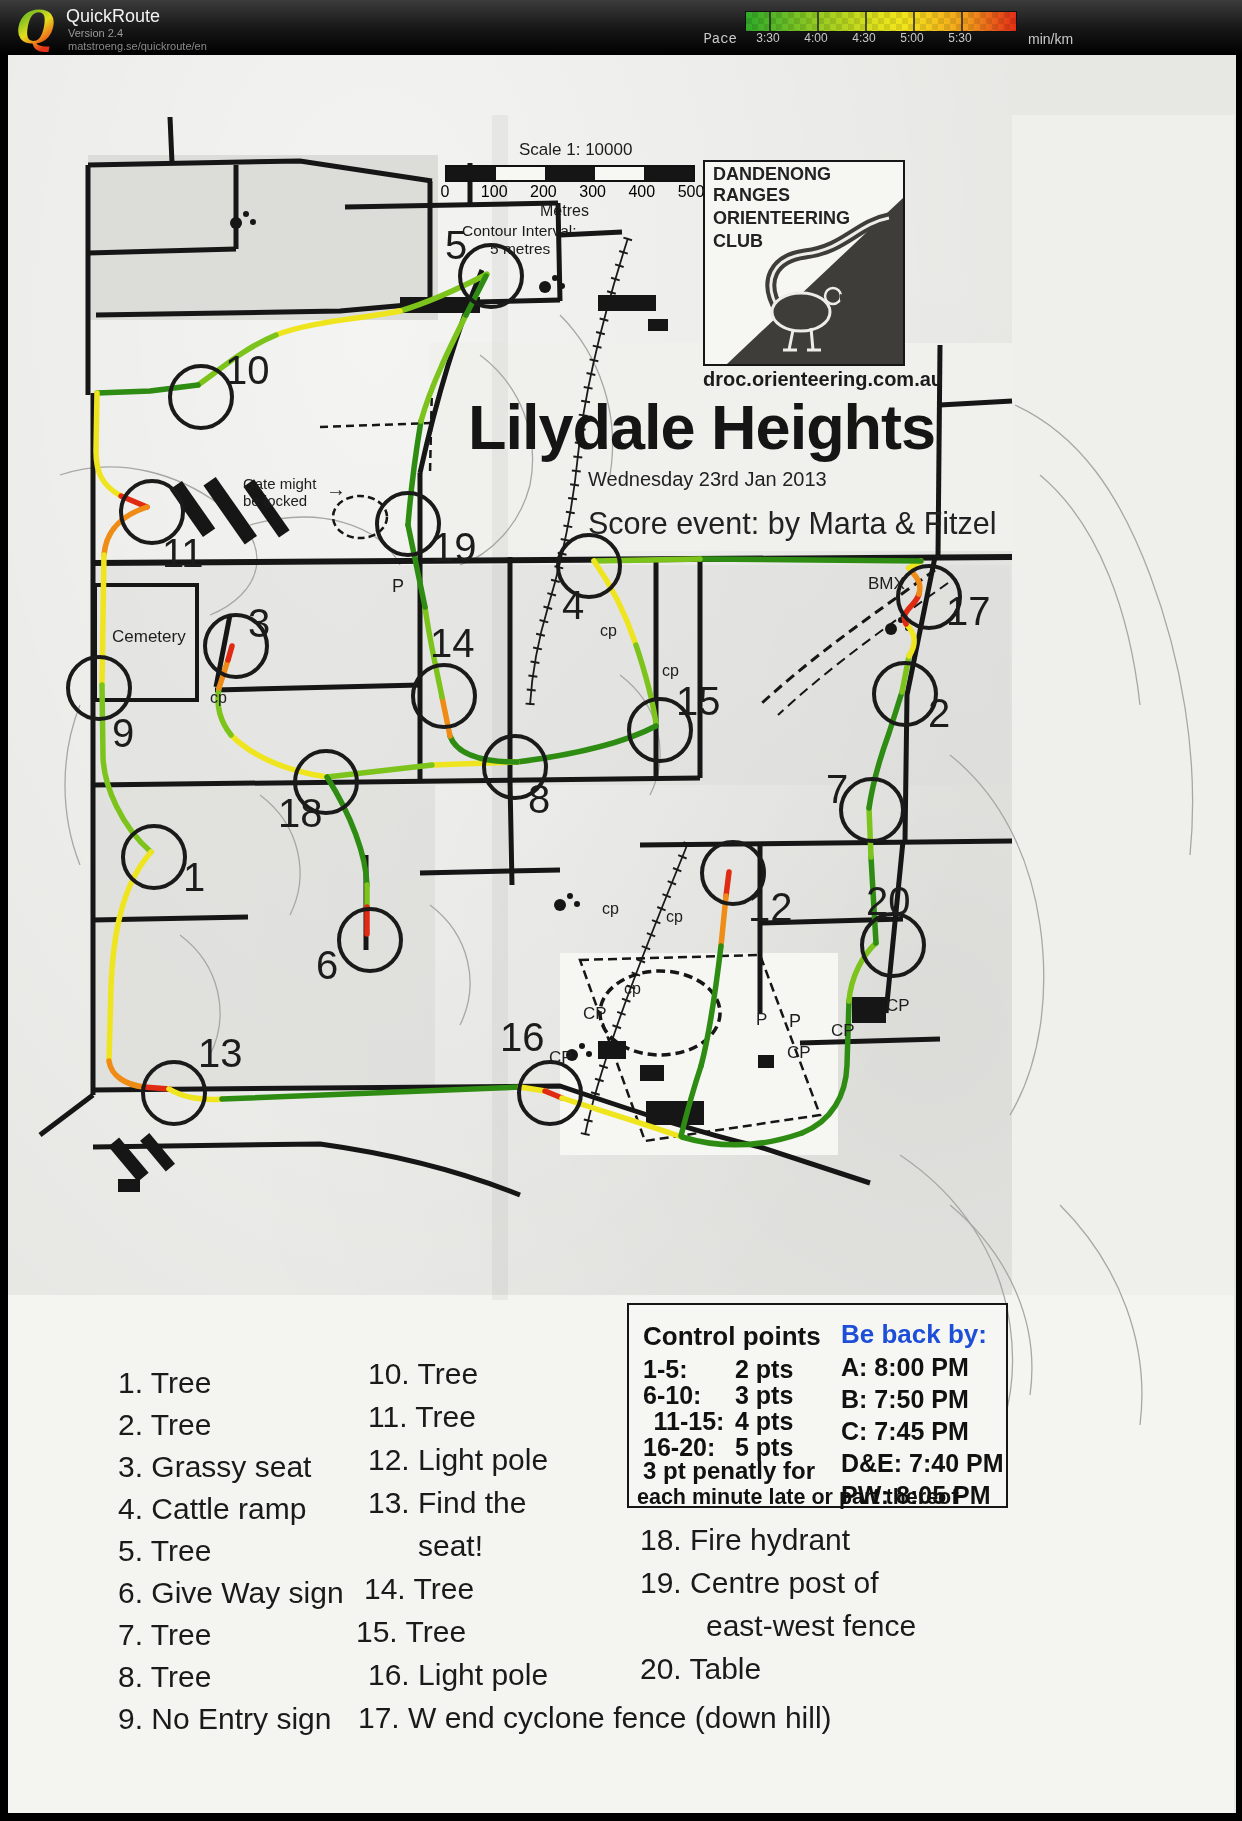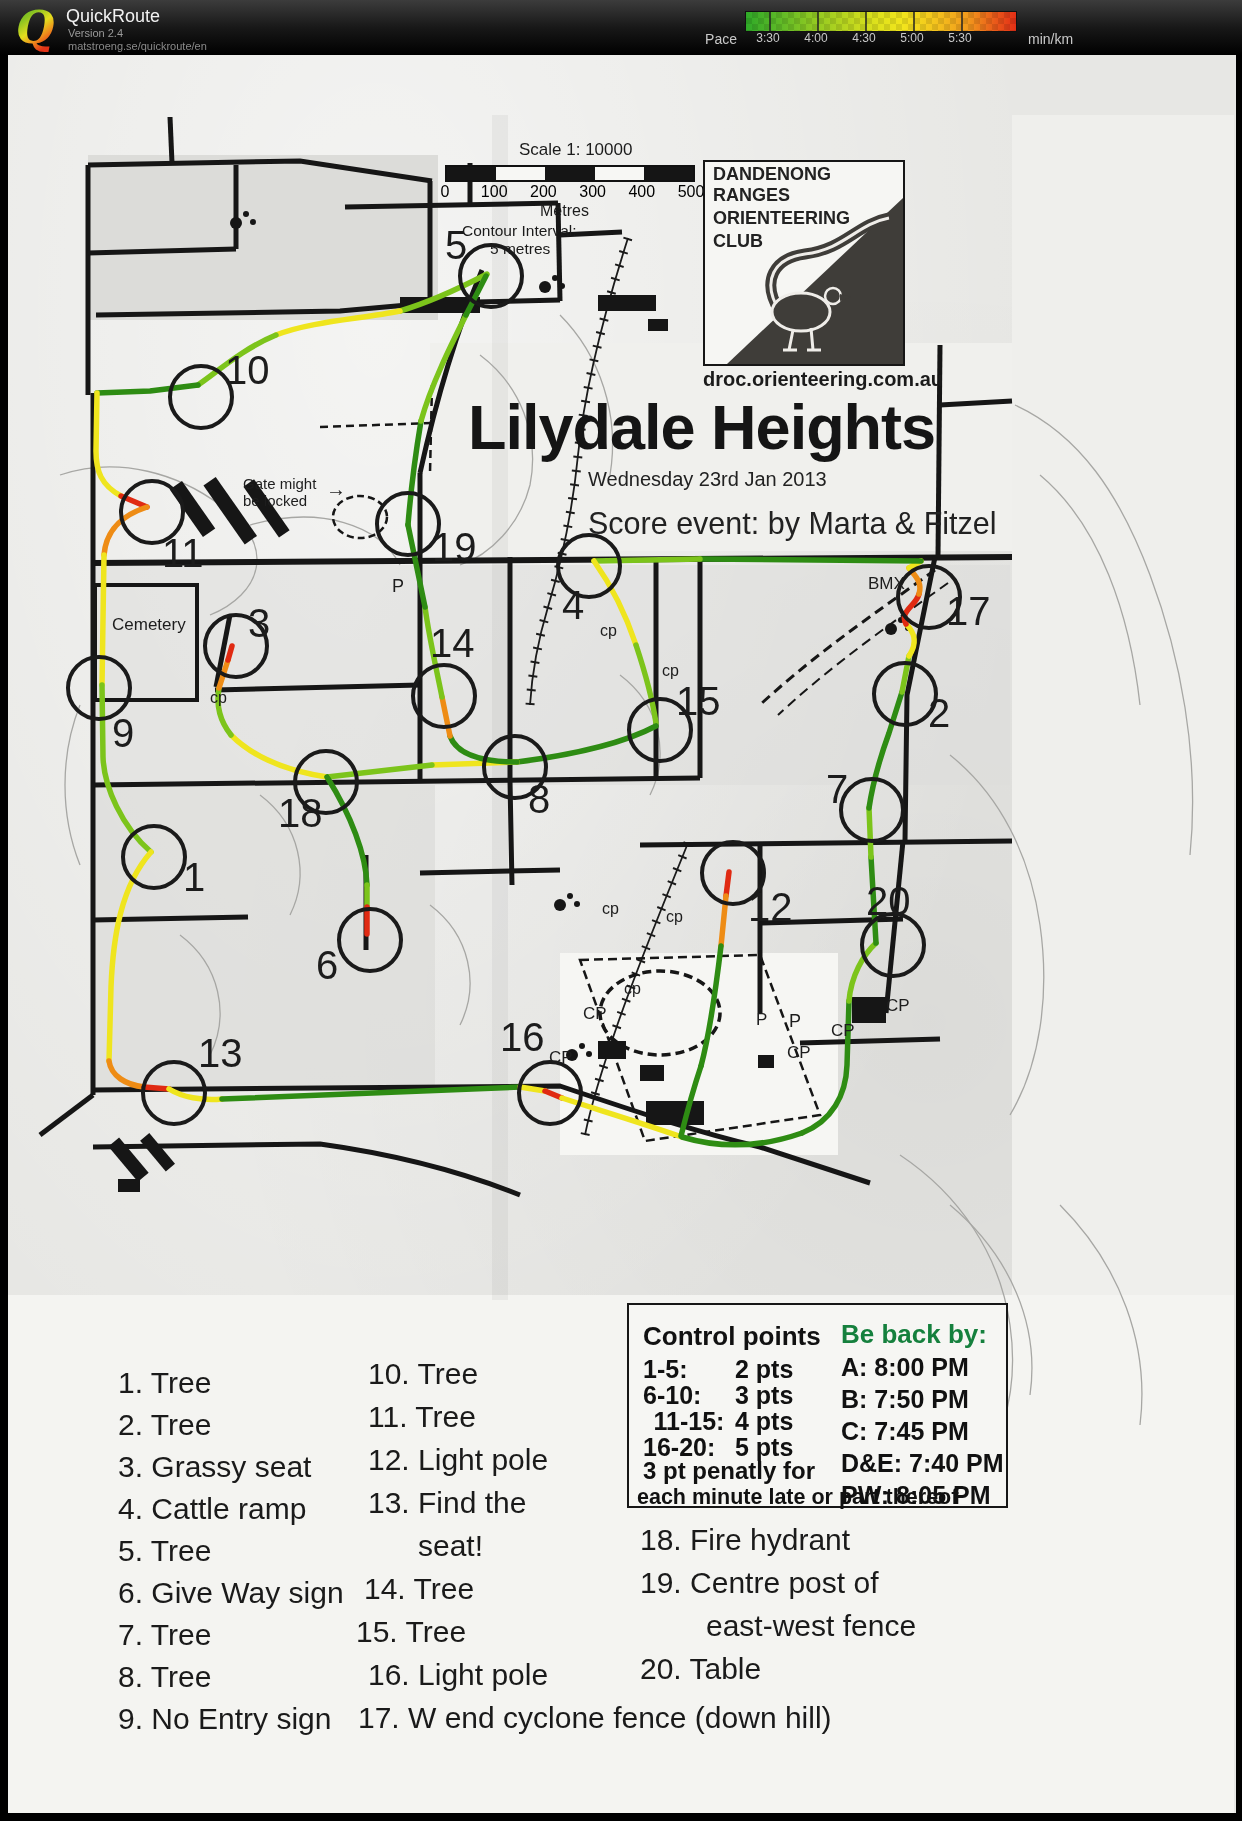--- a/index.html
+++ b/index.html
@@ -13,21 +13,21 @@
   .hver{position:absolute;left:68px;top:27px;font-size:11px;color:#9a9a9a;}
   .hurl{position:absolute;left:68px;top:40px;font-size:11px;color:#8a8a8a;}
   #pace-wrap{position:absolute;left:682px;top:0;width:560px;height:55px;}
   #pace-bar{position:absolute;left:63px;top:11px;width:270px;height:19px;border:1px solid #111;
     background-image:
       linear-gradient(45deg, rgba(0,0,0,.10) 25%, transparent 25%, transparent 75%, rgba(0,0,0,.10) 75%),
       linear-gradient(45deg, rgba(0,0,0,.10) 25%, transparent 25%, transparent 75%, rgba(0,0,0,.10) 75%),
       linear-gradient(90deg,#2faa28 0%,#5cb927 12%,#8cc822 24%,#b5d41f 36%,#dde11c 48%,#f2e51c 58%,#f4c41d 70%,#f29a1c 82%,#ea5b1a 92%,#e42f16 100%);
     background-size:12px 12px,12px 12px,100% 100%;background-position:0 0,6px 6px,0 0;}
   .bar-tick{position:absolute;top:0;width:2px;height:100%;background:#222;opacity:.75;}
-  .pace-label{position:absolute;left:4px;top:31px;width:51px;text-align:right;font-size:14px;color:#c9c9c9;}
+  .pace-label{position:absolute;left:4px;top:31px;width:51px;text-align:right;font-size:14px;color:#c9c9c9;font-family:Liberation Mono, monospace;}
   .pace-tick{position:absolute;top:31px;width:44px;text-align:center;font-size:12px;color:#c9c9c9;}
   .pace-unit{position:absolute;left:346px;top:31px;font-size:14px;color:#c9c9c9;}
   
   #stage{position:absolute;left:0;top:55px;width:1242px;height:1766px;}
   #paper{position:absolute;left:8px;top:0;width:1228px;height:1758px;background:
      radial-gradient(ellipse at 30% 15%, rgba(255,255,255,.55), transparent 55%),
      radial-gradient(ellipse at 75% 55%, rgba(0,0,0,.05), transparent 55%),#e7e7e4;}
   #map-svg{position:absolute;left:0;top:0;width:1242px;height:1766px;}
   .st{stroke:#161616;stroke-width:5;fill:none;}
   .ct{stroke:#a7a7a4;stroke-width:1.3;fill:none;}
@@ -47,21 +47,21 @@
   .map-event{left:588px;top:451px;font-size:30.5px;color:#222;white-space:nowrap;}
   .ctrl-circle{position:absolute;width:58px;height:58px;border:4px solid #1a1a1a;border-radius:50%;}
   .ctrl-num{position:absolute;font-size:40px;color:#1c1c1c;}
   .map-label{position:absolute;color:#1d1d1d;white-space:nowrap;}
   #pts-box{position:absolute;left:627px;top:1248px;width:377px;height:201px;border:2.5px solid #161616;background:#f6f6f3;}
   .pts-title{position:absolute;left:14px;top:16px;font-size:26px;font-weight:700;color:#111;}
   .pts-row{position:absolute;left:14px;font-size:25px;font-weight:700;color:#111;}
   .pts-range{display:inline-block;width:92px;}
   .pts-pen1{position:absolute;left:14px;top:152px;font-size:24px;font-weight:700;color:#111;}
   .pts-pen2{position:absolute;left:8px;top:180px;font-size:21.5px;font-weight:700;color:#111;white-space:nowrap;}
-  .back-title{position:absolute;left:212px;top:14px;font-size:26px;font-weight:700;color:#15803d;}
+  .back-title{position:absolute;left:212px;top:14px;font-size:26px;font-weight:700;color:#1d4ed8;}
   .back-row{position:absolute;left:212px;font-size:25px;font-weight:700;color:#111;white-space:nowrap;}
   .leg{position:absolute;font-size:30px;color:#1a1a1a;white-space:nowrap;}
 </style>
 </head>
 <body>
 
 <div id="app-header">
   <svg id="qlogo" width="48" height="50" viewBox="0 0 48 50">
     <defs>
       <linearGradient id="qg" x1="0" y1="0" x2="0.55" y2="1">
@@ -359,21 +359,21 @@
       <div class="ctrl-circle" style="left: 896px; top: 509px;"></div>
       <div class="ctrl-num" style="left: 946px; top: 534px;">17</div>
       <div class="ctrl-circle" style="left: 293px; top: 694px;"></div>
       <div class="ctrl-num" style="left: 278px; top: 736px;">18</div>
       <div class="ctrl-circle" style="left: 375px; top: 436px;"></div>
       <div class="ctrl-num" style="left: 432px; top: 470px;">19</div>
       <div class="ctrl-circle" style="left: 860px; top: 857px;"></div>
       <div class="ctrl-num" style="left: 866px; top: 824px;">20</div>
     </div>
   <div id="labels-layer">
-      <div class="map-label" style="left: 112px; top: 560px; font-size: 17px; text-align: right;">Cemetery</div>
+      <div class="map-label" style="left: 112px; top: 572px; font-size: 17px; text-align: right;">Cemetery</div>
       <div class="map-label" style="left: 243px; top: 420px; font-size: 15px;">Gate might</div>
       <div class="map-label" style="left: 243px; top: 437px; font-size: 15px;">be locked</div>
       <div class="map-label" style="left: 326px; top: 423px; font-size: 20px;">→</div>
       <div class="map-label" style="left: 868px; top: 519px; font-size: 17px;">BMX</div>
       <div class="map-label" style="left: 210px; top: 634px; font-size: 16px;">cp</div>
       <div class="map-label" style="left: 600px; top: 567px; font-size: 16px;">cp</div>
       <div class="map-label" style="left: 662px; top: 607px; font-size: 16px;">cp</div>
       <div class="map-label" style="left: 602px; top: 845px; font-size: 16px;">cp</div>
       <div class="map-label" style="left: 666px; top: 853px; font-size: 16px;">cp</div>
       <div class="map-label" style="left: 624px; top: 925px; font-size: 16px;">cp</div>

